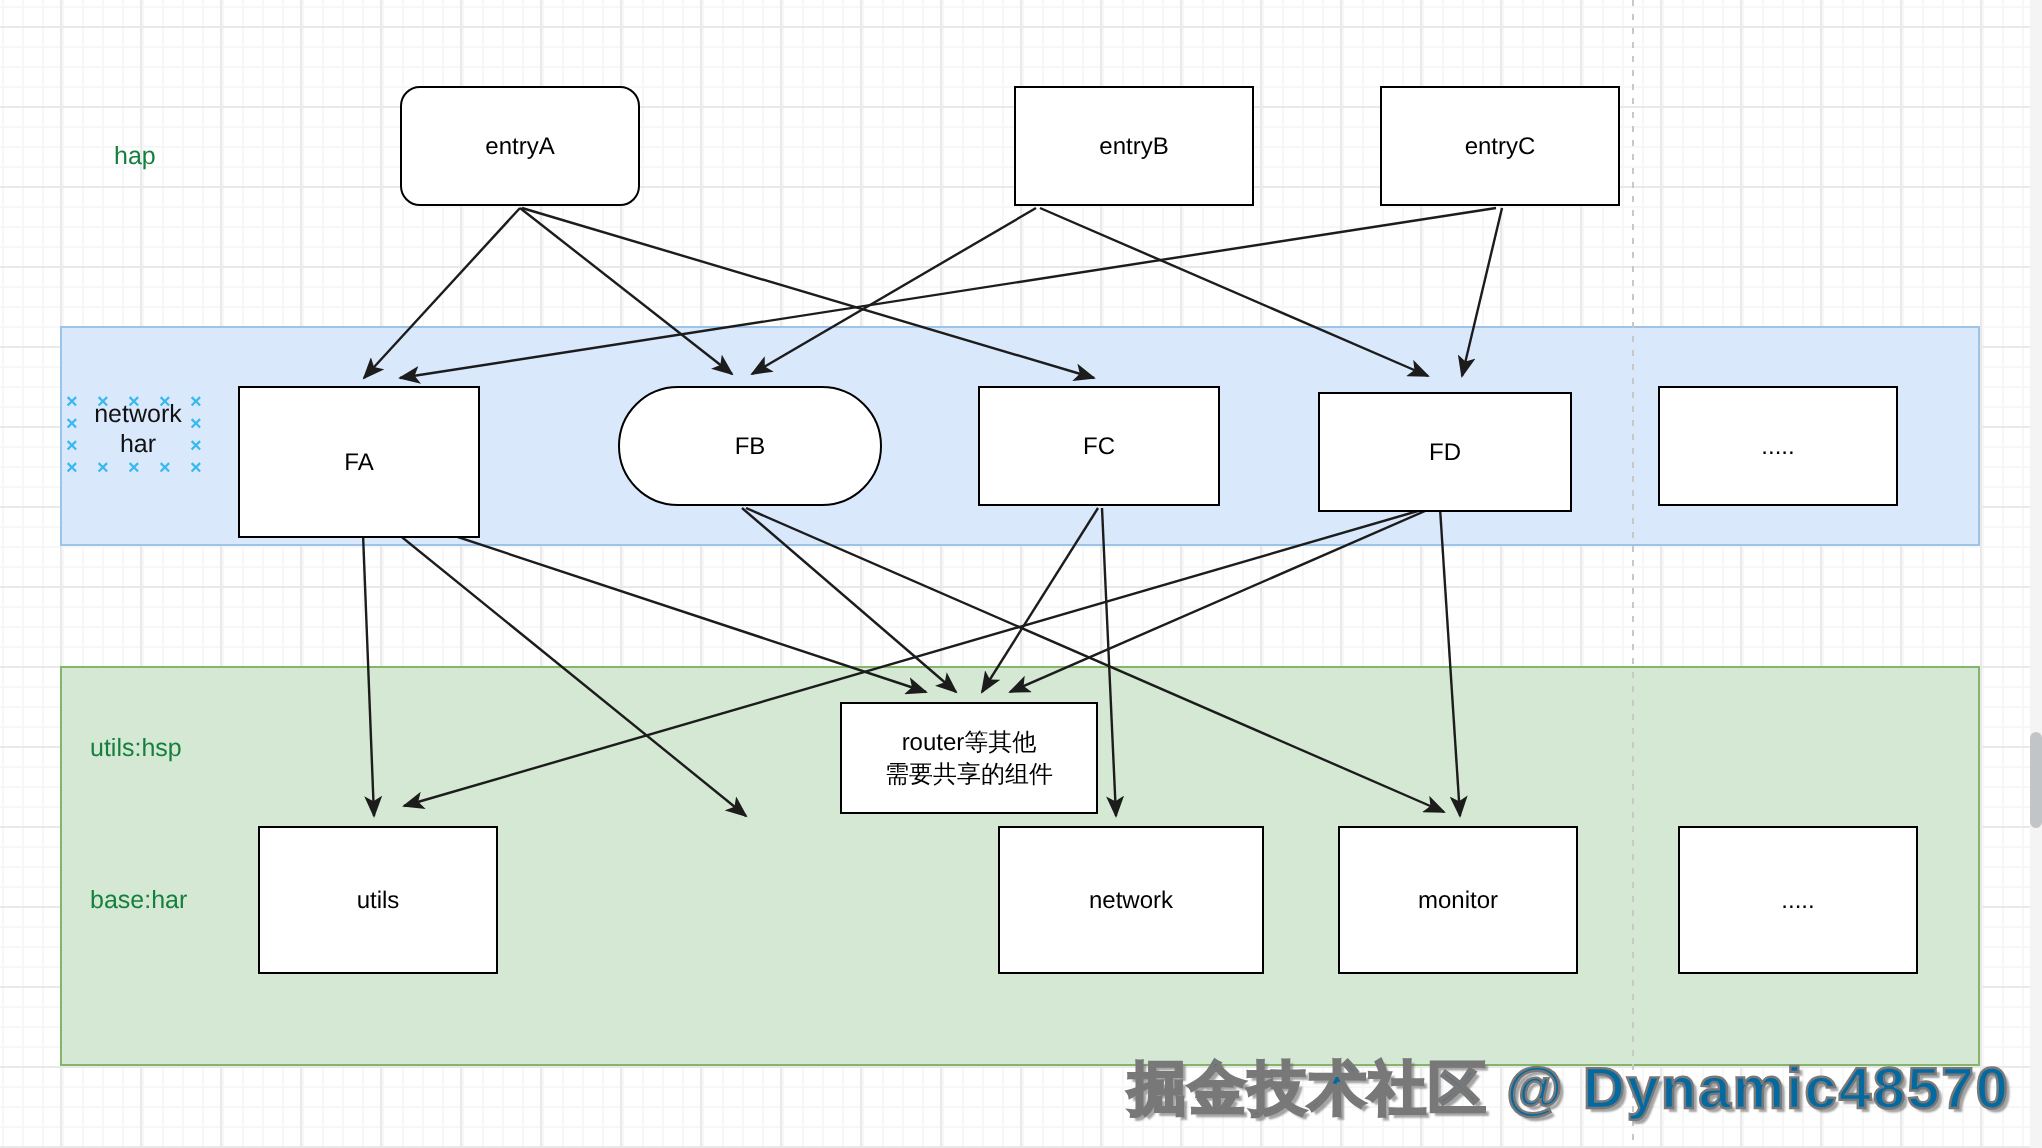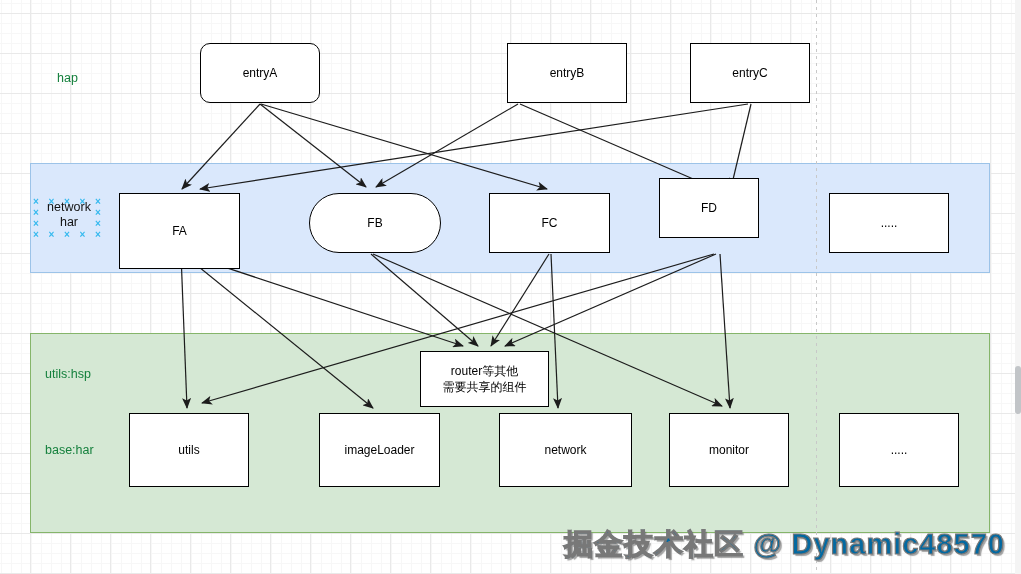--- a/index.html
+++ b/index.html
@@ -116,35 +116,32 @@
     </div>
     <div class="node" style="left: 119px; top: 193px; width: 121px; height: 76px;">
       <div>FA</div>
     </div>
     <div class="node" style="left: 309px; top: 193px; width: 132px; height: 60px; border-radius: 30px;">
       <div>FB</div>
     </div>
     <div class="node" style="left: 489px; top: 193px; width: 121px; height: 60px;">
       <div>FC</div>
     </div>
-    <div class="node" style="left: 659px; top: 178px; width: 100px; height: 60px;">
+    <div class="node" style="left: 659px; top: 196px; width: 127px; height: 60px;">
       <div>FD</div>
     </div>
     <div class="node" style="left: 829px; top: 193px; width: 120px; height: 60px;">
       <div>.....</div>
     </div>
     <div class="node" style="left: 420px; top: 351px; width: 129px; height: 56px;">
       <div>router等其他</div>
       <div>需要共享的组件</div>
     </div>
     <div class="node" style="left: 129px; top: 413px; width: 120px; height: 74px;">
       <div>utils</div>
-    </div>
-    <div class="node" style="left: 319px; top: 413px; width: 121px; height: 74px;">
-      <div>imageLoader</div>
     </div>
     <div class="node" style="left: 499px; top: 413px; width: 133px; height: 74px;">
       <div>network</div>
     </div>
     <div class="node" style="left: 669px; top: 413px; width: 120px; height: 74px;">
       <div>monitor</div>
     </div>
     <div class="node" style="left: 839px; top: 413px; width: 120px; height: 74px;">
       <div>.....</div>
     </div>

